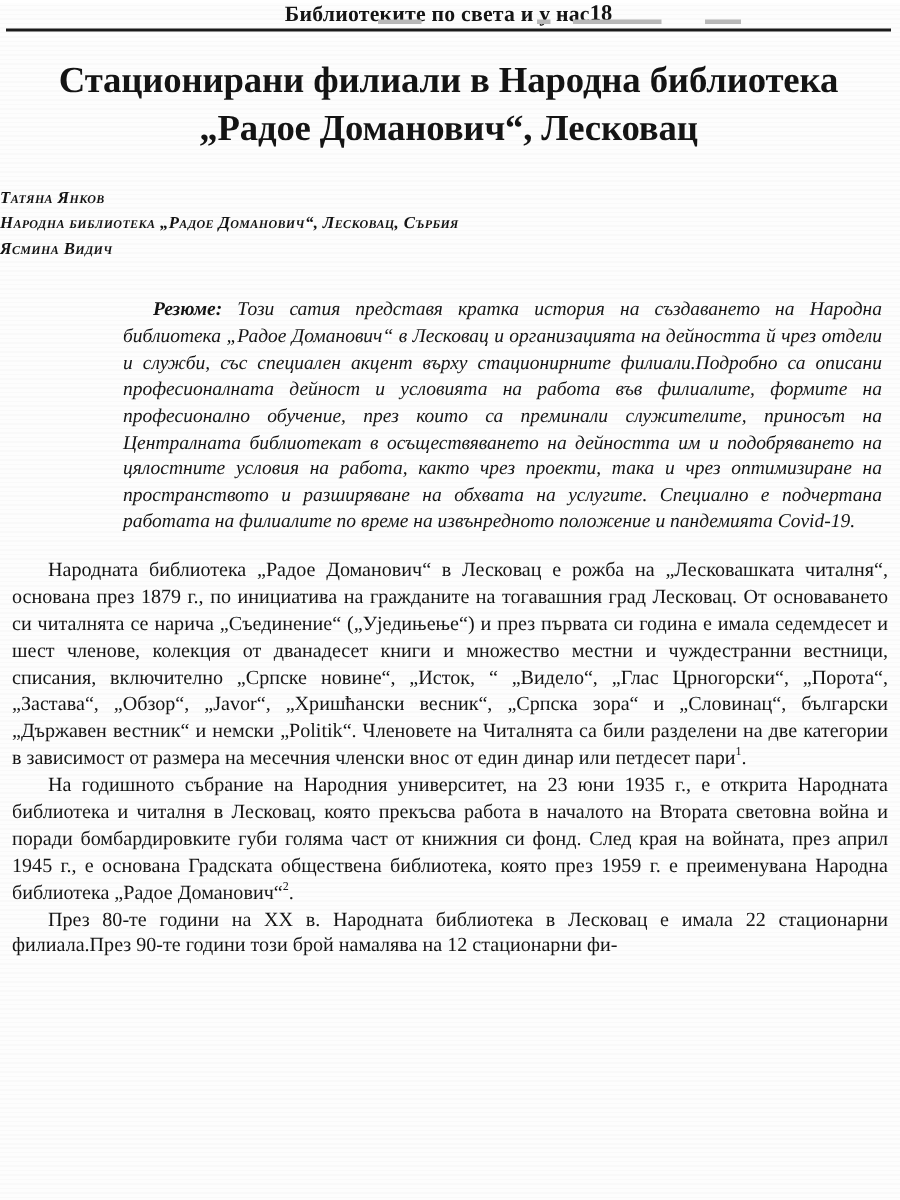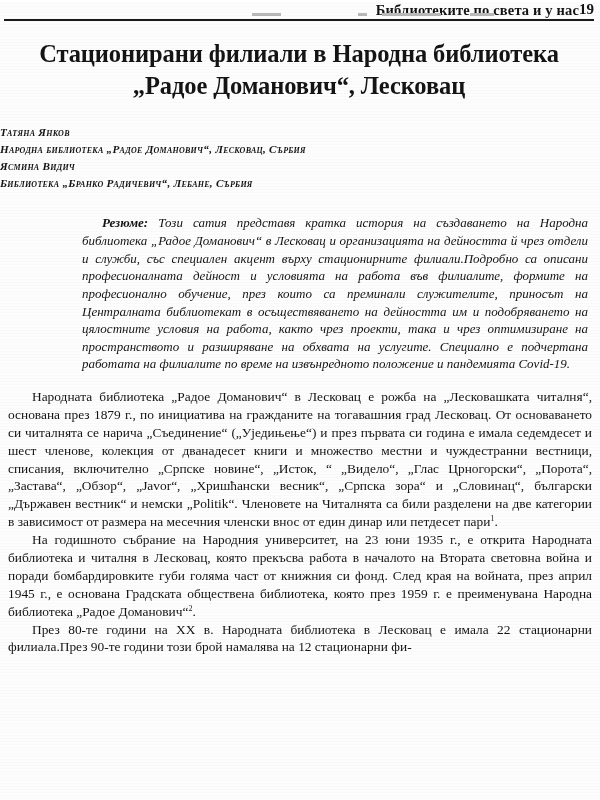--- a/index.html
+++ b/index.html
@@ -22,21 +22,21 @@
     box-sizing: border-box;
     padding: 0;
     background: #fdfdfd;
   }
 
   
   .running-head {
     position: relative;
     display: flex;
     align-items: flex-end;
-    justify-content: flex-end;
+    justify-content: center;
     margin: 2px 6px 0 4px;
     padding-bottom: 1px;
     border-bottom: 2.2px solid #1a1a1a;
   }
   .running-head-title {
     font-family: "Liberation Serif", "DejaVu Serif", serif;
     font-weight: bold;
     font-size: 14.5px;
     letter-spacing: 0.15px;
     line-height: 1.05;
@@ -141,39 +141,38 @@
       repeating-linear-gradient(0deg, rgba(0,0,0,0.5) 0 1px, rgba(255,255,255,0) 1px 3px);
   }
 </style>
 </head>
 <body>
 
 <div class="page">
 
   <div class="running-head">
     <span class="running-head-title">Библиотеките по света и у нас</span>
-    <span class="running-head-folio">19</span>
+    <span class="running-head-folio">18</span>
     <span class="head-speckle">
       <i style="left:42%;width:5%;"></i>
       <i style="left:60%;width:1.5%;"></i>
       <i style="left:64%;width:10%;"></i>
       <i style="left:79%;width:4%;"></i>
     </span>
   </div>
 
   <h1 class="article-title">
     <span class="l1">Стационирани филиали в Народна библиотека</span>
     <span class="l2">„Радое Доманович“, Лесковац</span>
   </h1>
 
   <div class="byline">
     <div>Татяна Янков</div>
     <div>Народна библиотека „Радое Доманович“, Лесковац, Сърбия</div>
     <div>Ясмина Видич</div>
-    <div>Библиотека „Бранко Радичевич“, Лебане, Сърбия</div>
   </div>
 
   <div class="abstract-block">
     <p><span class="lead">Резюме:</span><span> Този сатия представя кратка история на създаването на Народна библиотека „Радое Доманович“ в Лесковац и организацията на дейността й чрез отдели и служби, със специален акцент върху стационирните филиали.Подробно са описани професионалната дейност и условията на работа във филиалите, формите на професионално обучение, през които са преминали служителите, приносът на Централната библиотекат в осъществяването на дейността им и подобряването на цялостните условия на работа, както чрез проекти, така и чрез оптимизиране на пространството и разширяване на обхвата на услугите. Специално е подчертана работата на филиалите по време на извънредното положение и пандемията Covid-19.</span></p>
   </div>
 
   <div class="body-text">
     <p><span>Народната библиотека „Радое Доманович“ в Лесковац е рожба на „Лесковашката читалня“, основана през 1879 г., по инициатива на гражданите на тогавашния град Лесковац. От основаването си читалнята се нарича „Съединение“ („Уједињење“) и през първата си година е имала седемдесет и шест членове, колекция от дванадесет книги и множество местни и чуждестранни вестници, списания, включително „Српске новине“, „Исток, “ „Видело“, „Глас Црногорски“, „Порота“, „Застава“, „Обзор“, „Javor“, „Хришћански весник“, „Српска зора“ и „Словинац“, български „Държавен вестник“ и немски „Politik“. Членовете на Читалнята са били разделени на две категории в зависимост от размера на месечния членски внос от един динар или петдесет пари</span><sup>1</sup>.</p>
     <p><span>На годишното събрание на Народния университет, на 23 юни 1935 г., е открита Народната библиотека и читалня в Лесковац, която прекъсва работа в началото на Втората световна война и поради бомбардировките губи голяма част от книжния си фонд. След края на войната, през април 1945 г., е основана Градската обществена библиотека, която през 1959 г. е преименувана Народна библиотека „Радое Доманович“</span><sup>2</sup>.</p>
     <p><span>През 80-те години на ХХ в. Народната библиотека в Лесковац е имала 22 стационарни филиала.През 90-те години този брой намалява на 12 стационарни фи-</span></p>

